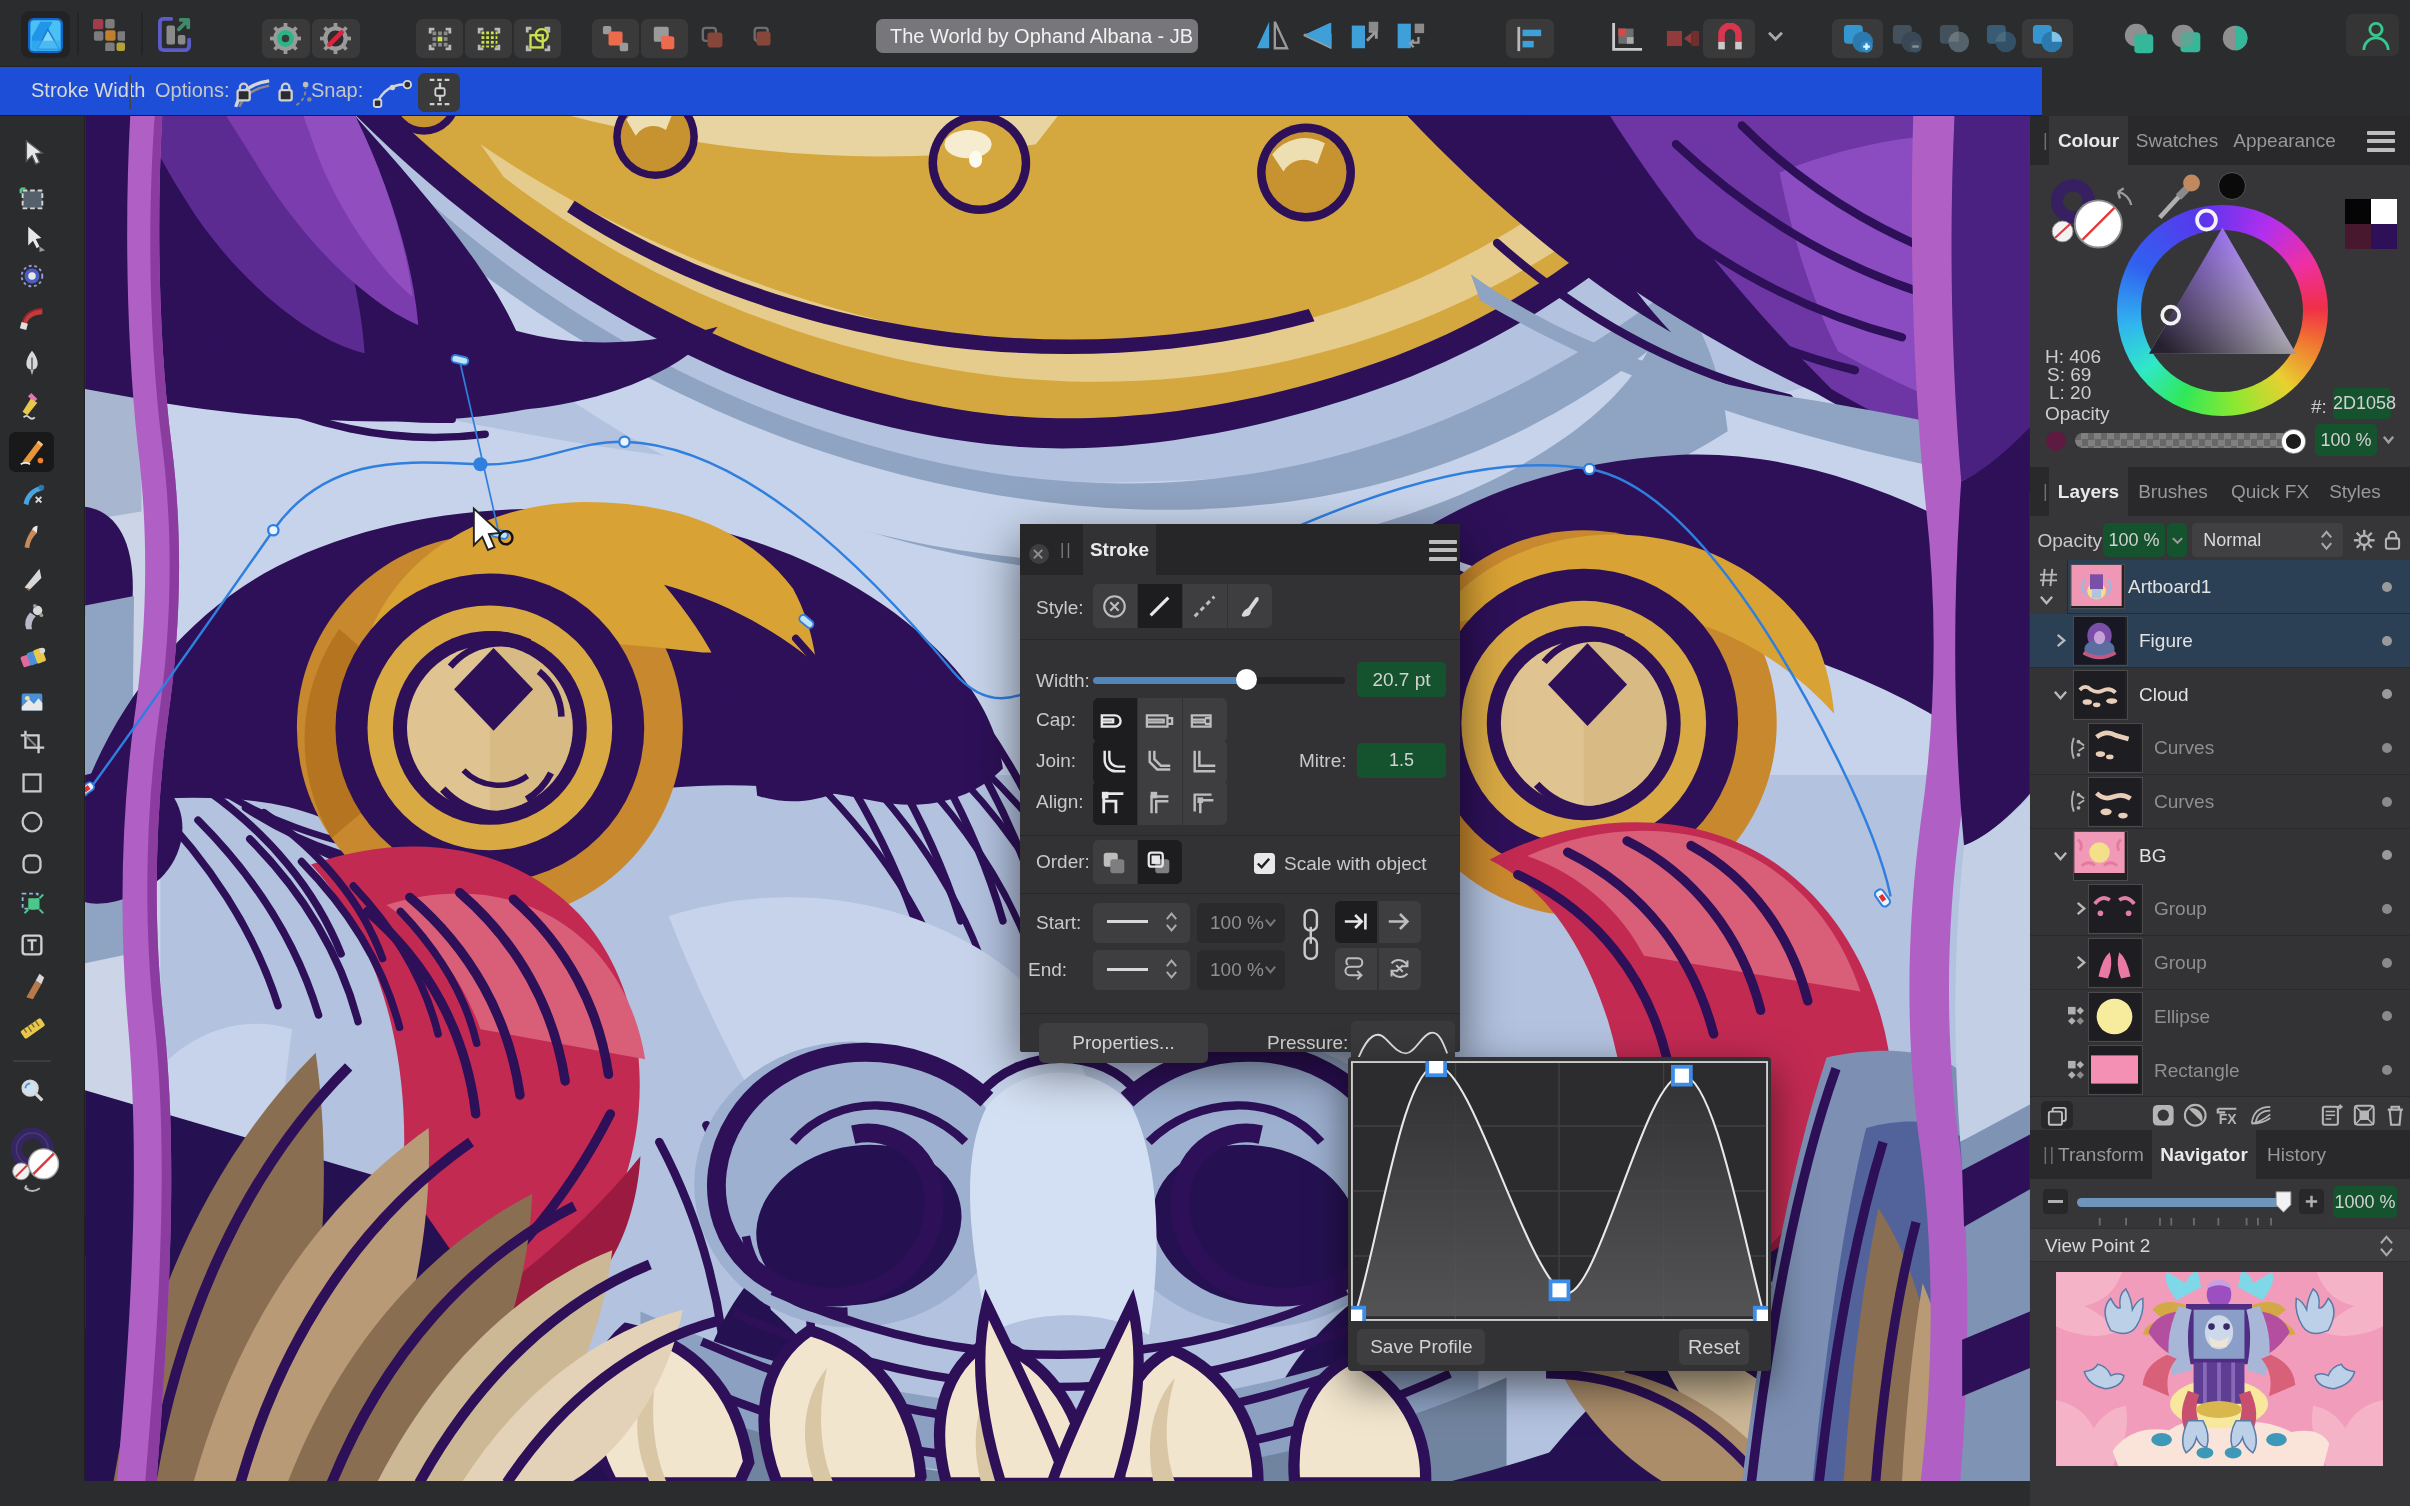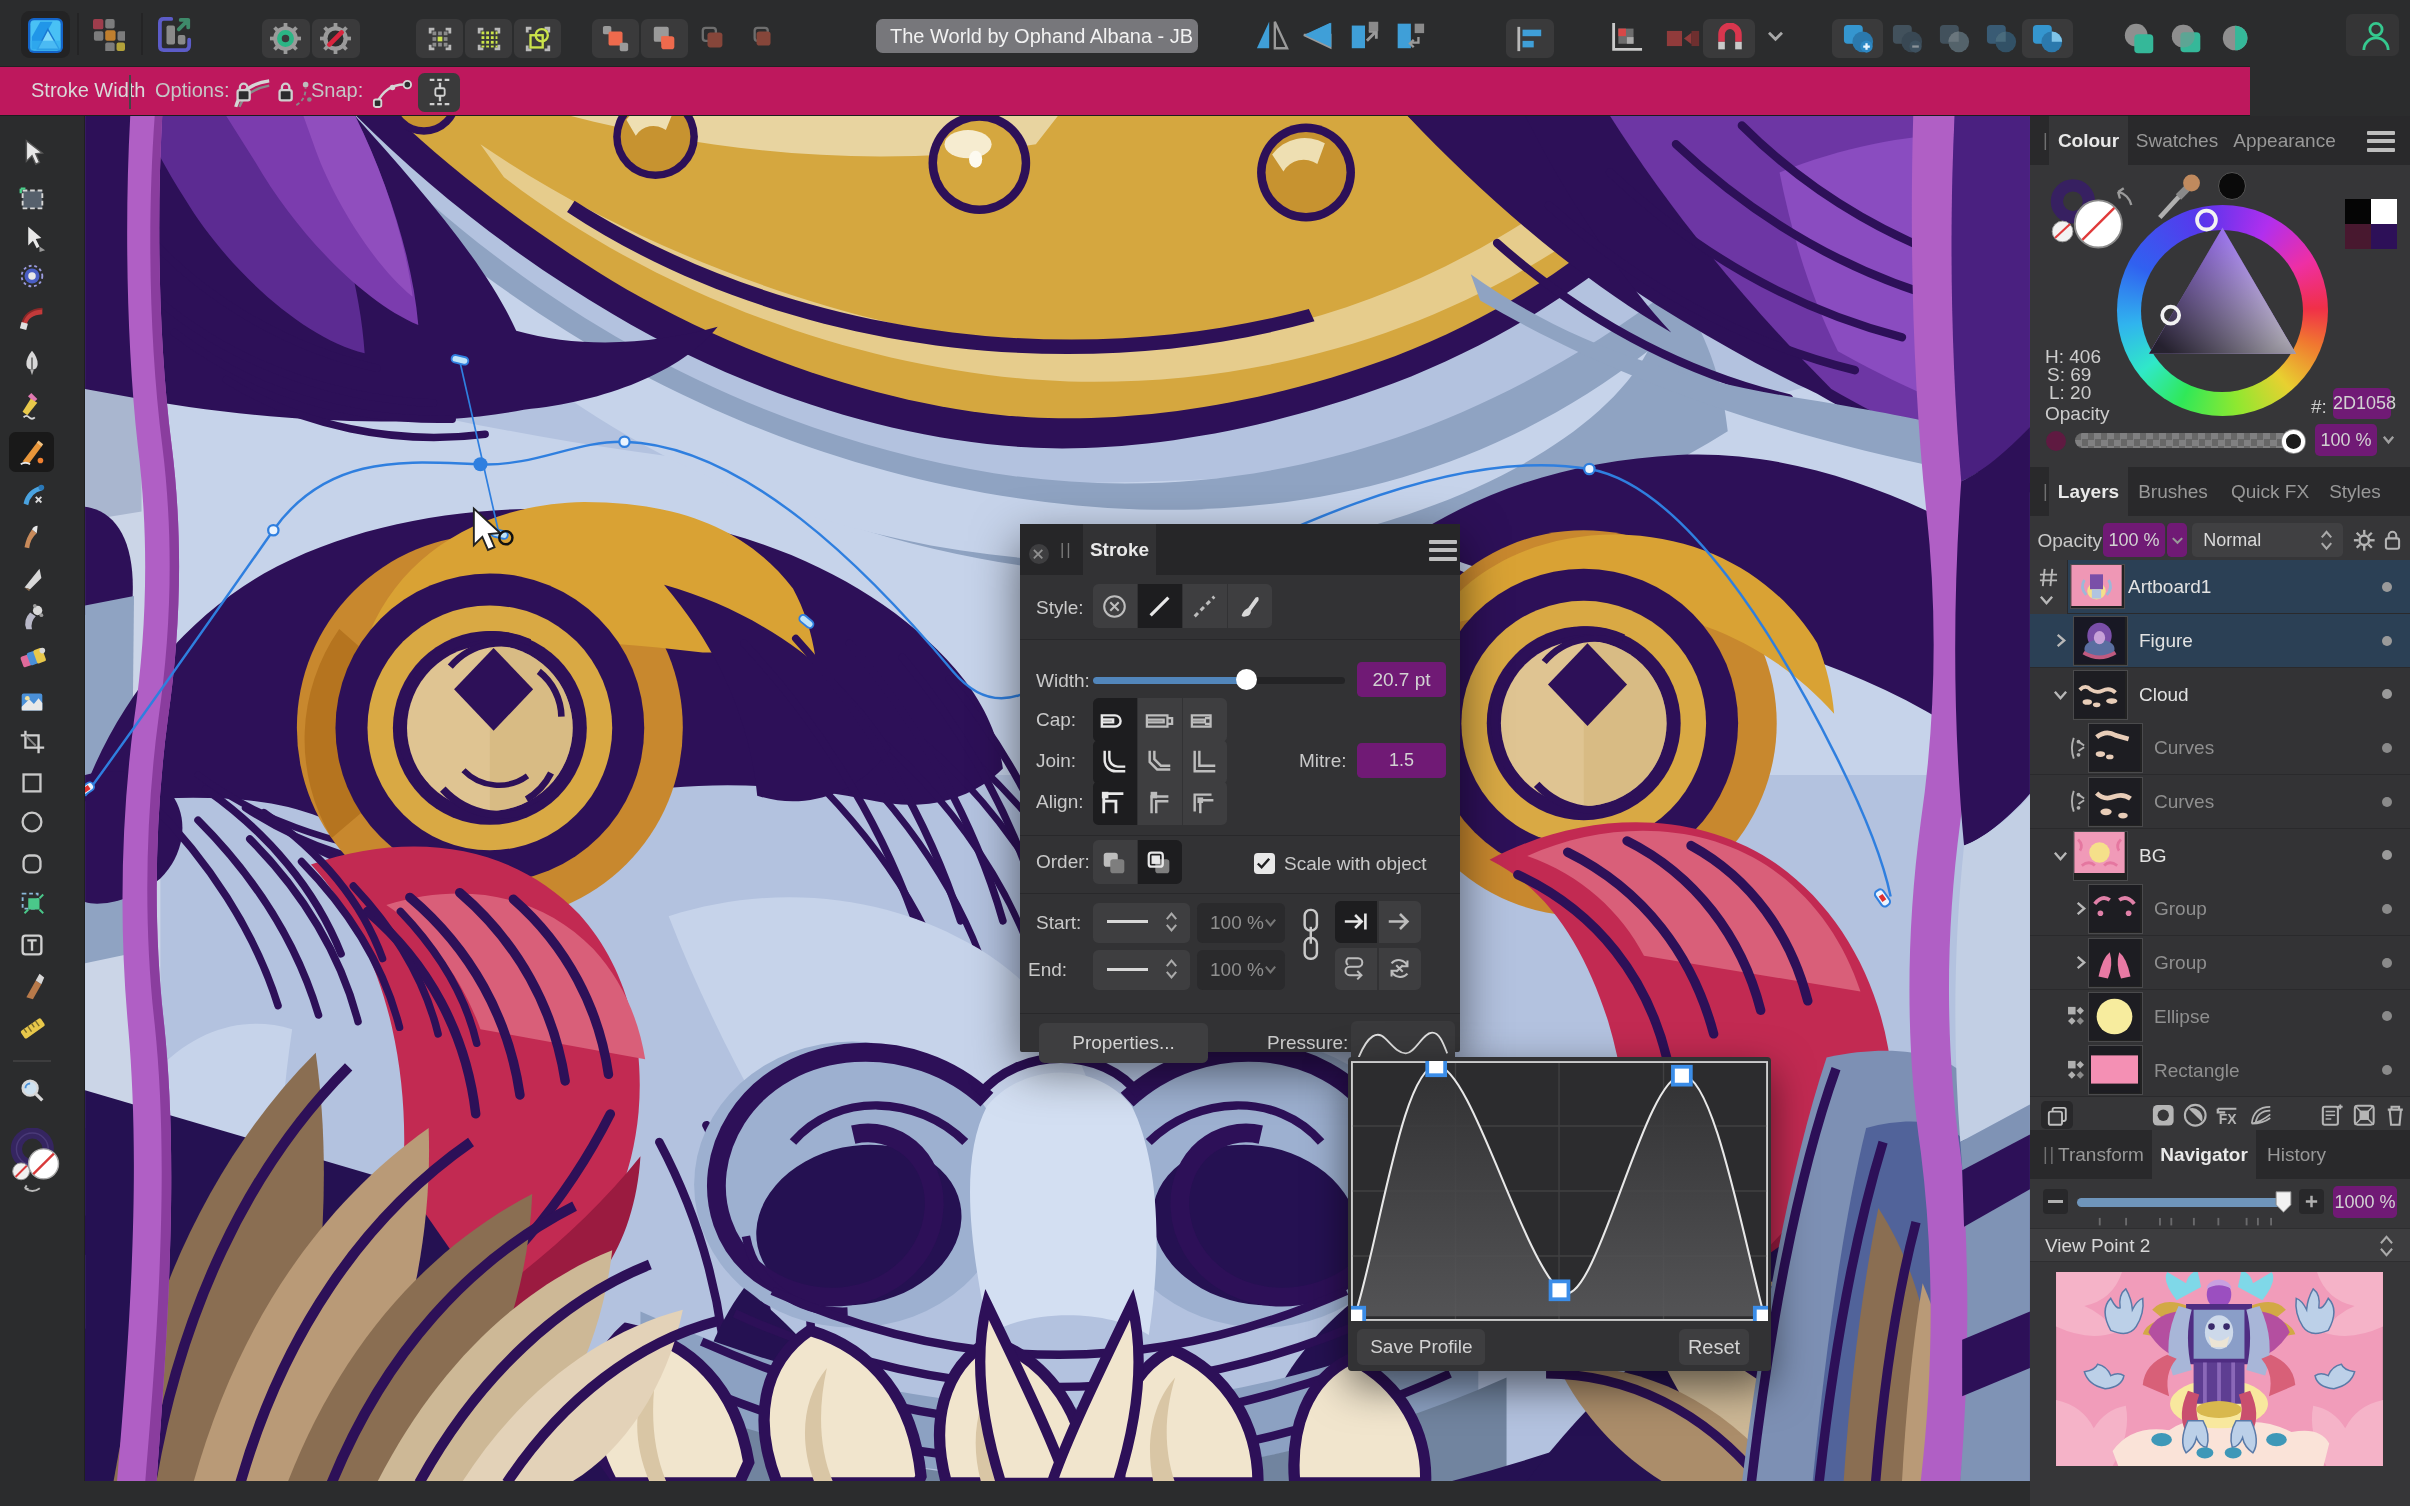--- a/index.html
+++ b/index.html
@@ -2,39 +2,39 @@
 <html style="font-size:15px"><head>
 <meta charset="utf-8">
 <style>
 * { margin:0; padding:0; box-sizing:border-box; }
 html,body { width:2411px; height:1507px; overflow:hidden; background:#2b2c2d; }
 body { font-family:"Liberation Sans", sans-serif; }
 .abs { position:absolute; }
 #root { position:absolute; left:0; top:0; width:2411px; height:1507px; }
 
 #topbar { position:absolute; left:0; top:0; width:2411px; height:66px; background:#2b2c2d; }
-#ctxbar { position:absolute; left:0; top:66px; width:2250px; height:50px; background:#be185d; border-top:0.9px solid #222223; border-bottom:0.9px solid #1d1d1e; color:#c9c9c9; }
+#ctxbar { position:absolute; left:0; top:66px; width:2042px; height:50px; background:#1d4ed8; border-top:0.9px solid #222223; border-bottom:0.9px solid #1d1d1e; color:#c9c9c9; }
 .tbtn { position:absolute; border-radius:6.6px; background:#3a3a3b; }
 .tlabel { position:absolute; font-size:20px; color:#c6c6c6; }
 
 #tools { position:absolute; left:0; top:116px; width:85px; height:1365px; background:#2b2c2d; border-right:0.9px solid #202021; }
 
 #canvas { position:absolute; left:85px; top:116px; width:1945px; height:1365px; overflow:hidden; background:#b7c5e2; }
 
 #status { position:absolute; left:0; top:1481px; width:2411px; height:25.4px; background:#2a2a2b; border-top:0.9px solid #161617; font-size:18px; color:#9a9a9a; }
 #status b { color:#e8e8e8; font-weight:bold; }
 
 #rightcol { position:absolute; left:2030px; top:116px; width:380px; height:1391px; background:#363638; }
 .ptabbar { position:absolute; left:0; width:380px; height:49px; background:#29292b; }
 .ptab { position:absolute; top:0; height:49px; line-height:49px; font-size:19px; color:#989898; text-align:center; }
 .ptab.act { background:#363638; color:#e9e9e9; font-weight:bold; }
 .grip { position:absolute; top:14px; width:13px; height:21px; color:#6f6f70; font-size:18px; letter-spacing:1.9px; }
 .hamb { position:absolute; width:28px; height:21px; }
 .hamb div { height:3.8px; background:#bdbdbd; margin-bottom:4.7px; border-radius:0.9px; }
-.dark-box { position:absolute; background:#701a75; border-radius:4.7px; color:#d2d2d2; font-size:18px; text-align:center; }
+.dark-box { position:absolute; background:#14532d; border-radius:4.7px; color:#d2d2d2; font-size:18px; text-align:center; }
 .lay-label { position:absolute; font-size:19px; color:#e2e2e2; }
 .lay-dim { color:#8f8f8f; }
 .dot { position:absolute; width:10.4px; height:10.4px; border-radius:50%; background:#9a9a9a; }
 </style>
 </head>
 <body>
 <div id="root">
   <div id="topbar">
 
   <div class="abs" style="left:21px;top:11.3px;width:49px;height:47px;background:#232324;border-radius:8.5px"></div>

